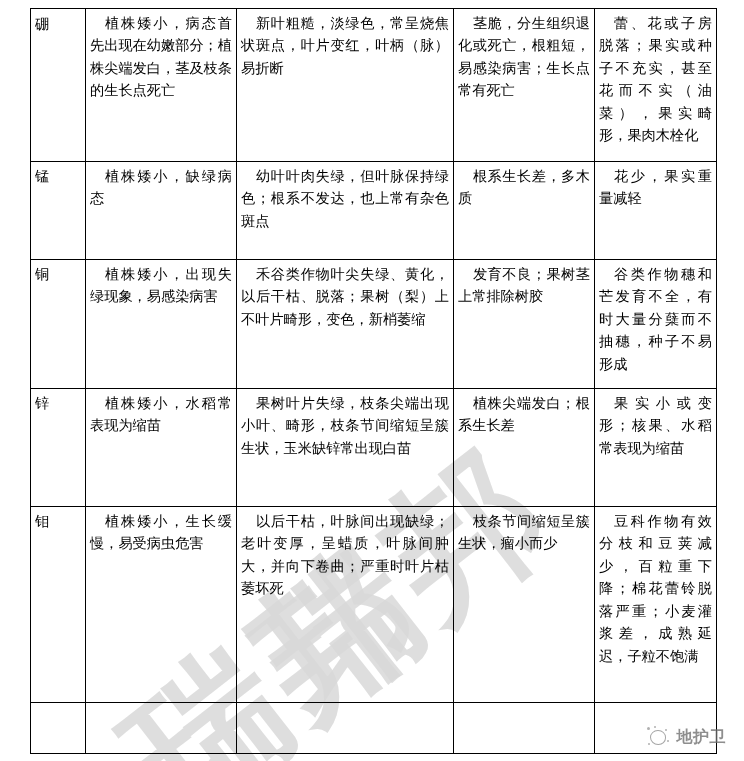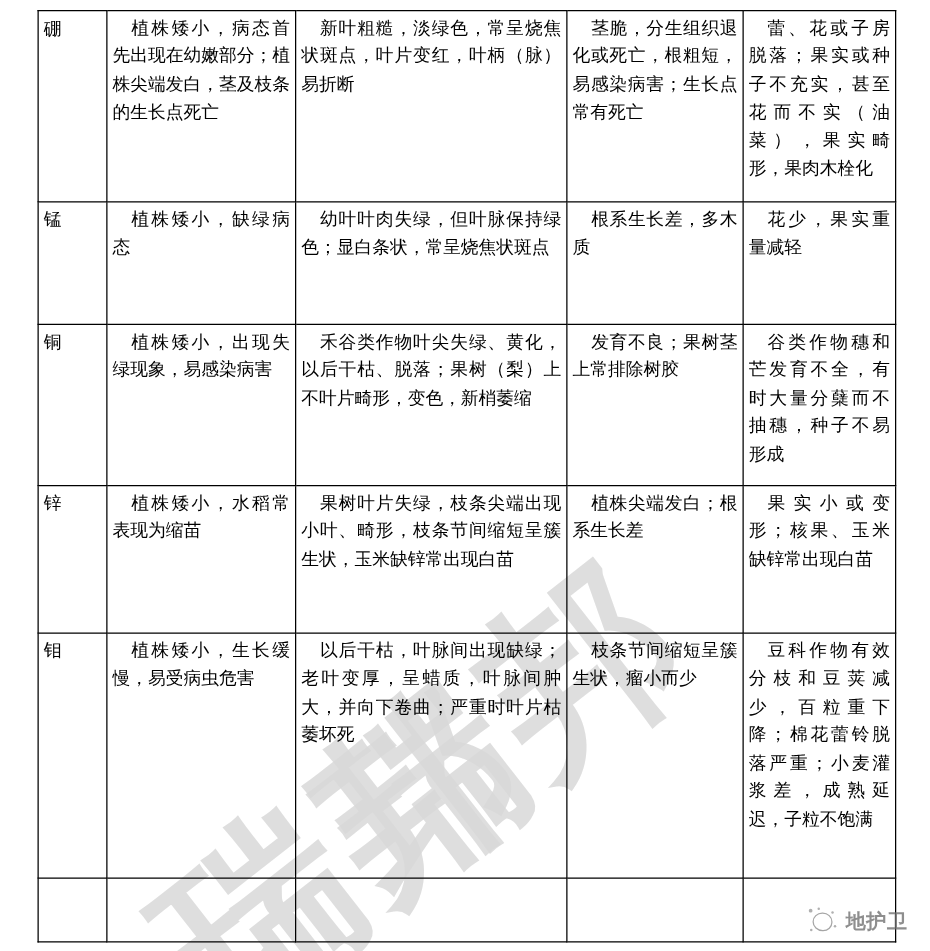--- a/index.html
+++ b/index.html
@@ -183,39 +183,39 @@
           <td class="elem">硼</td>
           <td class="body">植株矮小，病态首先出现在幼嫩部分；植株尖端发白，茎及枝条的生长点死亡</td>
           <td class="body">新叶粗糙，淡绿色，常呈烧焦状斑点，叶片变红，叶柄（脉）易折断</td>
           <td class="body">茎脆，分生组织退化或死亡，根粗短，易感染病害；生长点常有死亡</td>
           <td class="body">蕾、花或子房脱落；果实或种子不充实，甚至花而不实（油菜），果实畸形，果肉木栓化</td>
         </tr>
 
         <tr class="r1">
           <td class="elem">锰</td>
           <td class="body">植株矮小，缺绿病态</td>
-          <td class="body">幼叶叶肉失绿，但叶脉保持绿色；显白条状，常呈烧焦状斑点</td>
+          <td class="body">幼叶叶肉失绿，但叶脉保持绿色；根系不发达，也上常有杂色斑点</td>
           <td class="body">根系生长差，多木质</td>
           <td class="body">花少，果实重量减轻</td>
         </tr>
 
         <tr class="r2">
           <td class="elem">铜</td>
           <td class="body">植株矮小，出现失绿现象，易感染病害</td>
           <td class="body">禾谷类作物叶尖失绿、黄化，以后干枯、脱落；果树（梨）上不叶片畸形，变色，新梢萎缩</td>
           <td class="body">发育不良；果树茎上常排除树胶</td>
           <td class="body">谷类作物穗和芒发育不全，有时大量分蘖而不抽穗，种子不易形成</td>
         </tr>
 
         <tr class="r3">
           <td class="elem">锌</td>
           <td class="body">植株矮小，水稻常表现为缩苗</td>
           <td class="body">果树叶片失绿，枝条尖端出现小叶、畸形，枝条节间缩短呈簇生状，玉米缺锌常出现白苗</td>
           <td class="body">植株尖端发白；根系生长差</td>
-          <td class="body">果实小或变形；核果、玉米缺锌常出现白苗</td>
+          <td class="body">果实小或变形；核果、水稻常表现为缩苗</td>
         </tr>
 
         <tr class="r4">
           <td class="elem">钼</td>
           <td class="body">植株矮小，生长缓慢，易受病虫危害</td>
           <td class="body">以后干枯，叶脉间出现缺绿；老叶变厚，呈蜡质，叶脉间肿大，并向下卷曲；严重时叶片枯萎坏死</td>
           <td class="body">枝条节间缩短呈簇生状，瘤小而少</td>
           <td class="body">豆科作物有效分枝和豆荚减少，百粒重下降；棉花蕾铃脱落严重；小麦灌浆差，成熟延迟，子粒不饱满</td>
         </tr>
 

